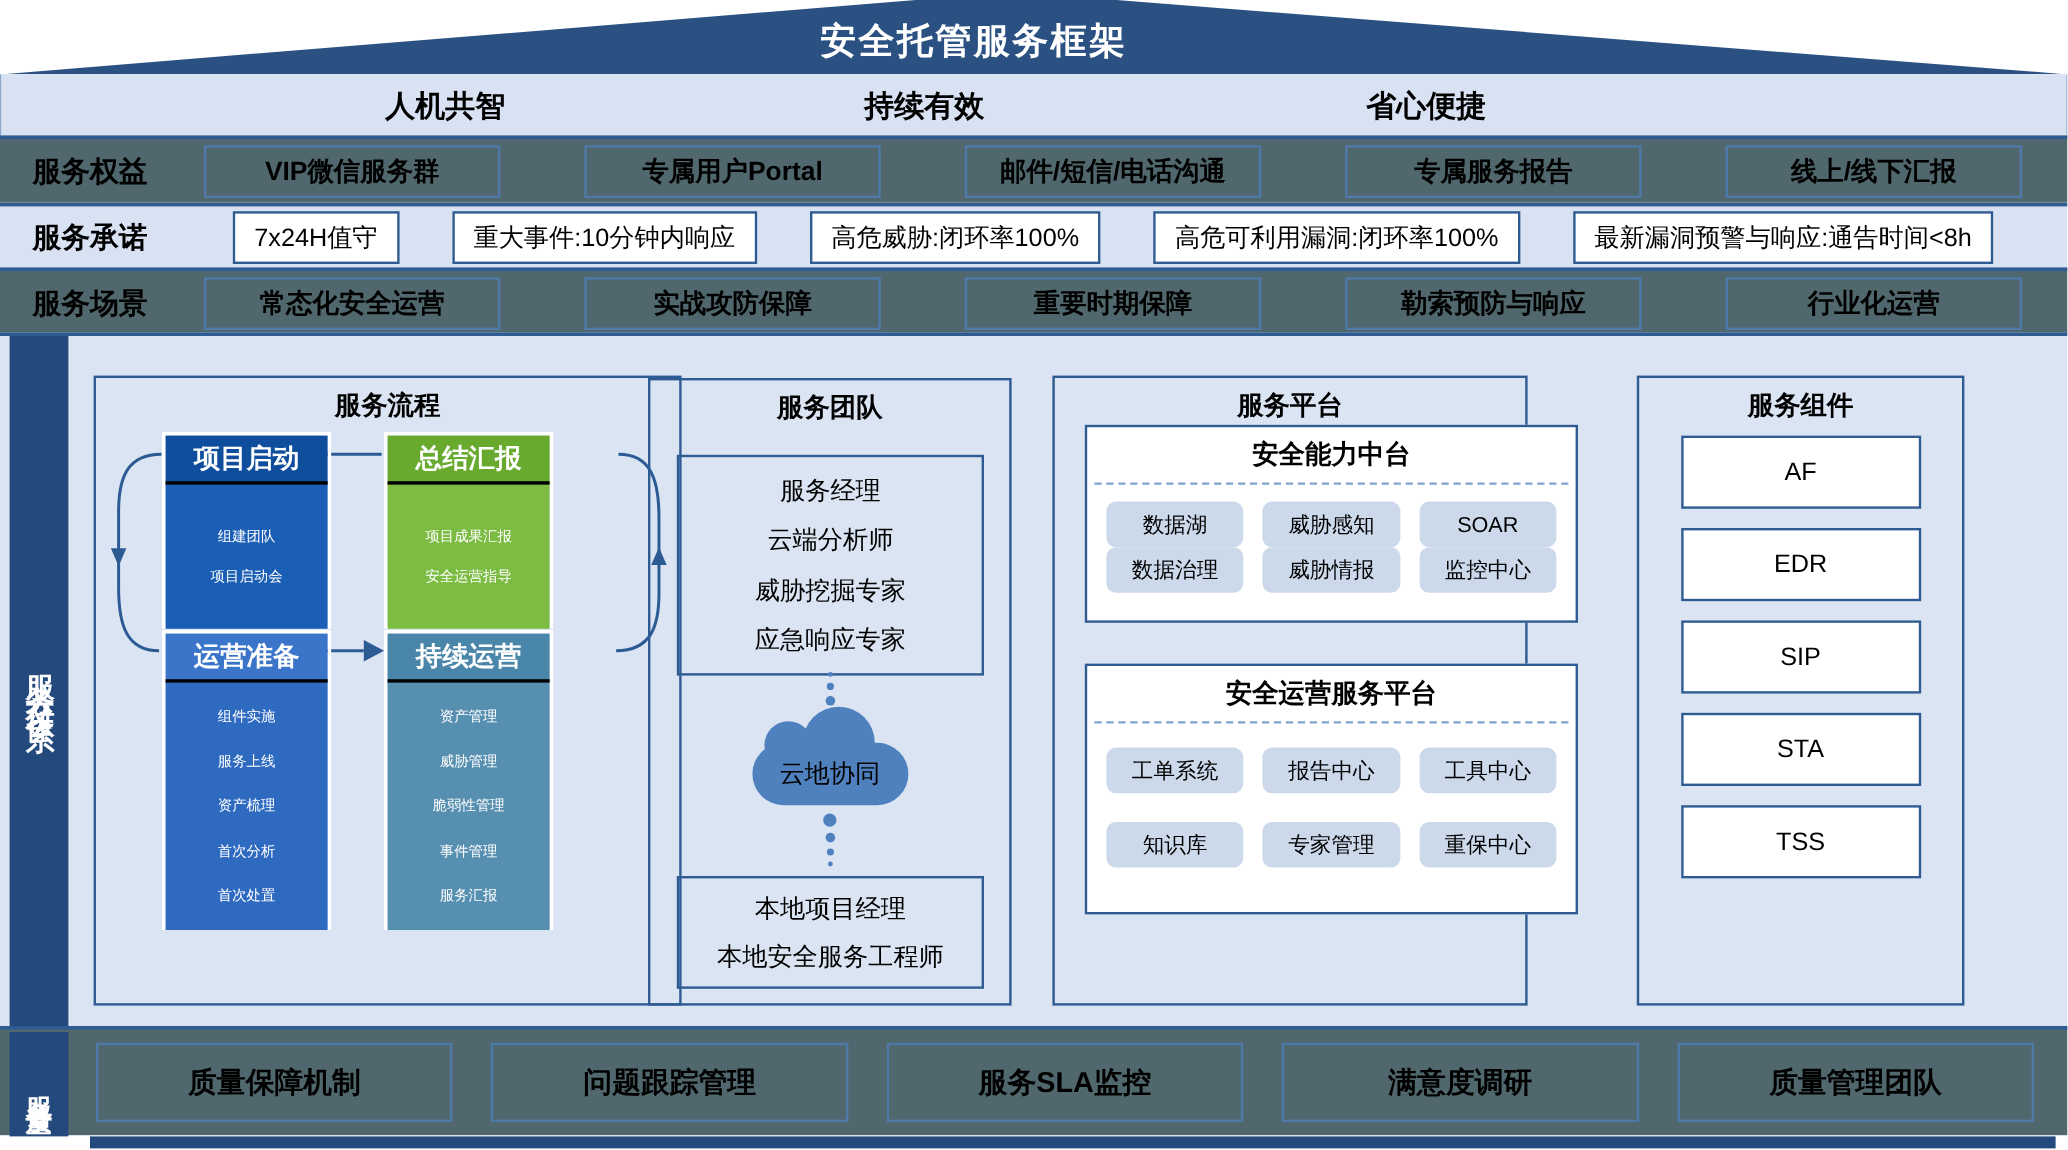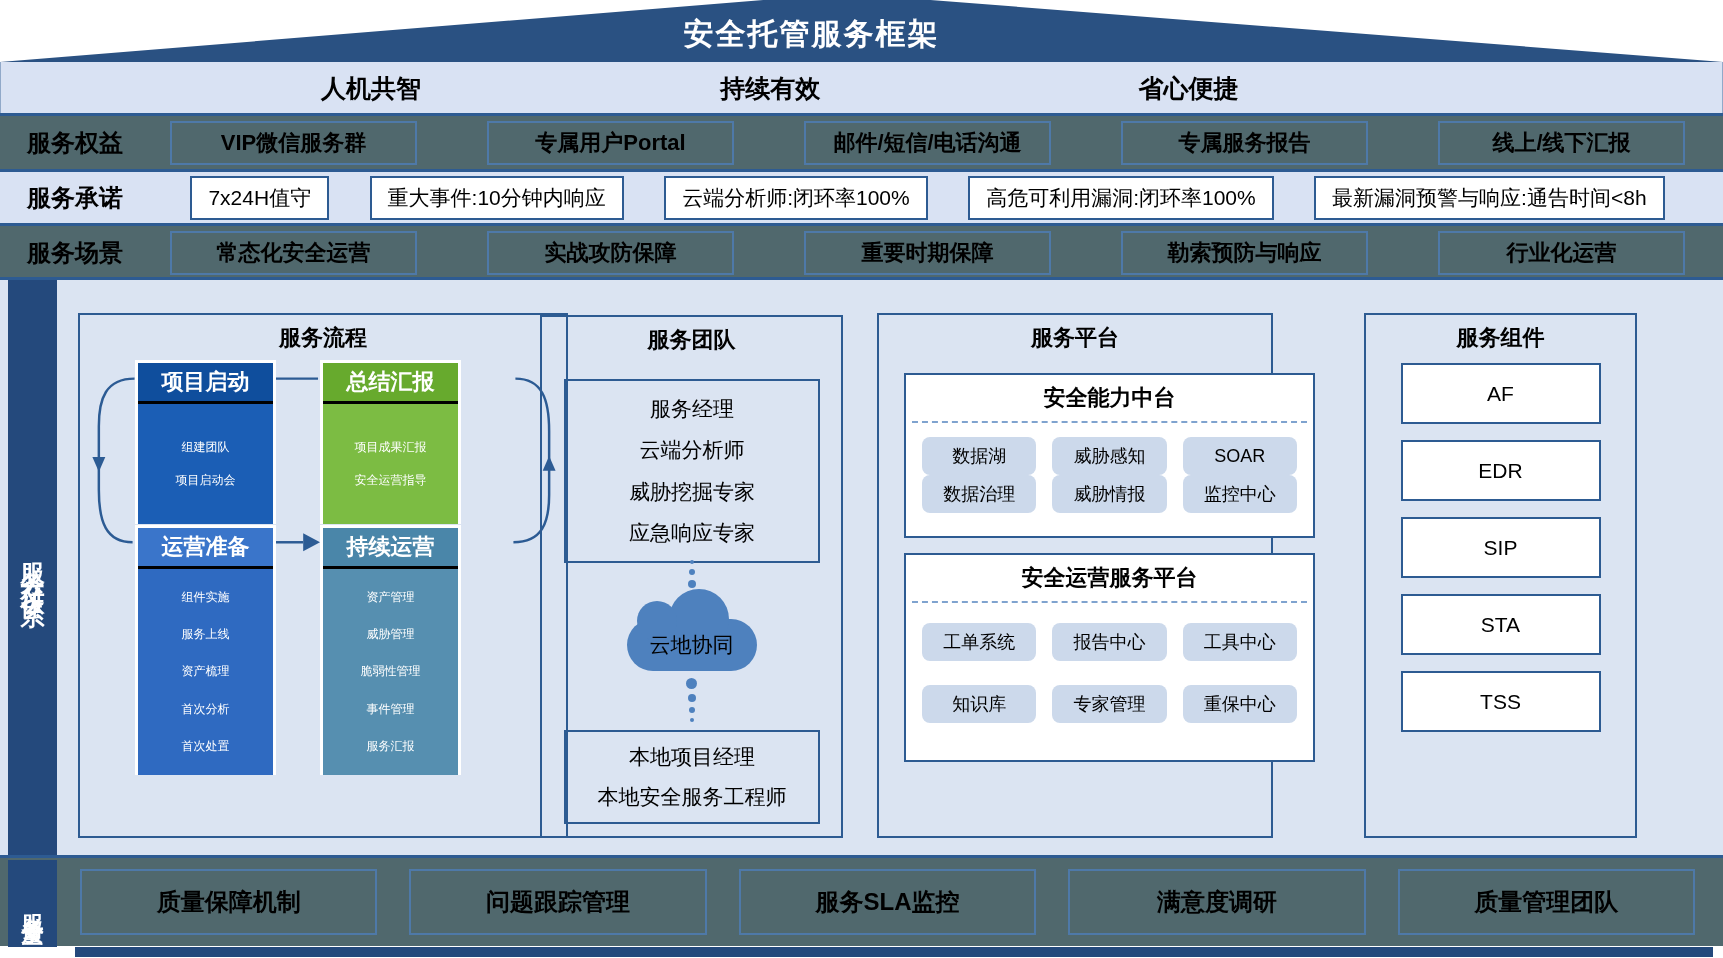--- a/index.html
+++ b/index.html
@@ -96,21 +96,21 @@
   .cloud::after{content:"";position:absolute;left:10px;top:-18px;width:40px;height:40px;
         border-radius:50%;background:var(--cloud,#4E81BE);}
   .cloud-label{position:absolute;left:0;top:0;width:100%;height:100%;z-index:1;
         display:flex;align-items:center;justify-content:center;
         color:#000000;font-size:21px;}
 
   
   .panel.platform{left:877px;top:33px;width:396px;height:525px;}
   .sub-box{position:absolute;left:25px;width:411px;background:#fff;
         border:2px solid var(--border1,#2E5F96);box-sizing:border-box;}
-  .sub-box.cap{top:58px;height:165px;}
+  .sub-box.cap{top:39px;height:165px;}
   .sub-box.ops{top:238px;height:209px;}
   .sub-title{height:46px;display:flex;align-items:center;justify-content:center;
         font-size:22px;font-weight:bold;margin:0 6px;
         border-bottom:2px dashed #7FA3CF;}
   .chips{display:flex;flex-wrap:wrap;justify-content:space-between;
         padding:14px 16px 0 16px;}
   .sub-box.ops .chips{padding-top:20px;row-gap:24px;}
   .chip{flex:0 0 30.5%;height:38px;background:var(--chip,#CCD9EB);border-radius:8px;
         display:flex;align-items:center;justify-content:center;
         font-size:18px;white-space:nowrap;}
@@ -161,21 +161,21 @@
           <div class="gray-box">邮件/短信/电话沟通</div>
           <div class="gray-box">专属服务报告</div>
           <div class="gray-box">线上/线下汇报</div>
         </div>
     </div>
     <div class="band-row lite">
       <div class="row-label">服务承诺</div>
       <div class="row-boxes commit">
           <div class="white-box">7x24H值守</div>
           <div class="white-box">重大事件:10分钟内响应</div>
-          <div class="white-box">云端分析师:闭环率100%</div>
+          <div class="white-box">高危威胁:闭环率100%</div>
           <div class="white-box">高危可利用漏洞:闭环率100%</div>
           <div class="white-box">最新漏洞预警与响应:通告时间&lt;8h</div>
         </div>
     </div>
     <div class="band-row gray">
       <div class="row-label">服务场景</div>
       <div class="row-boxes scene">
           <div class="gray-box">常态化安全运营</div>
           <div class="gray-box">实战攻防保障</div>
           <div class="gray-box">重要时期保障</div>

